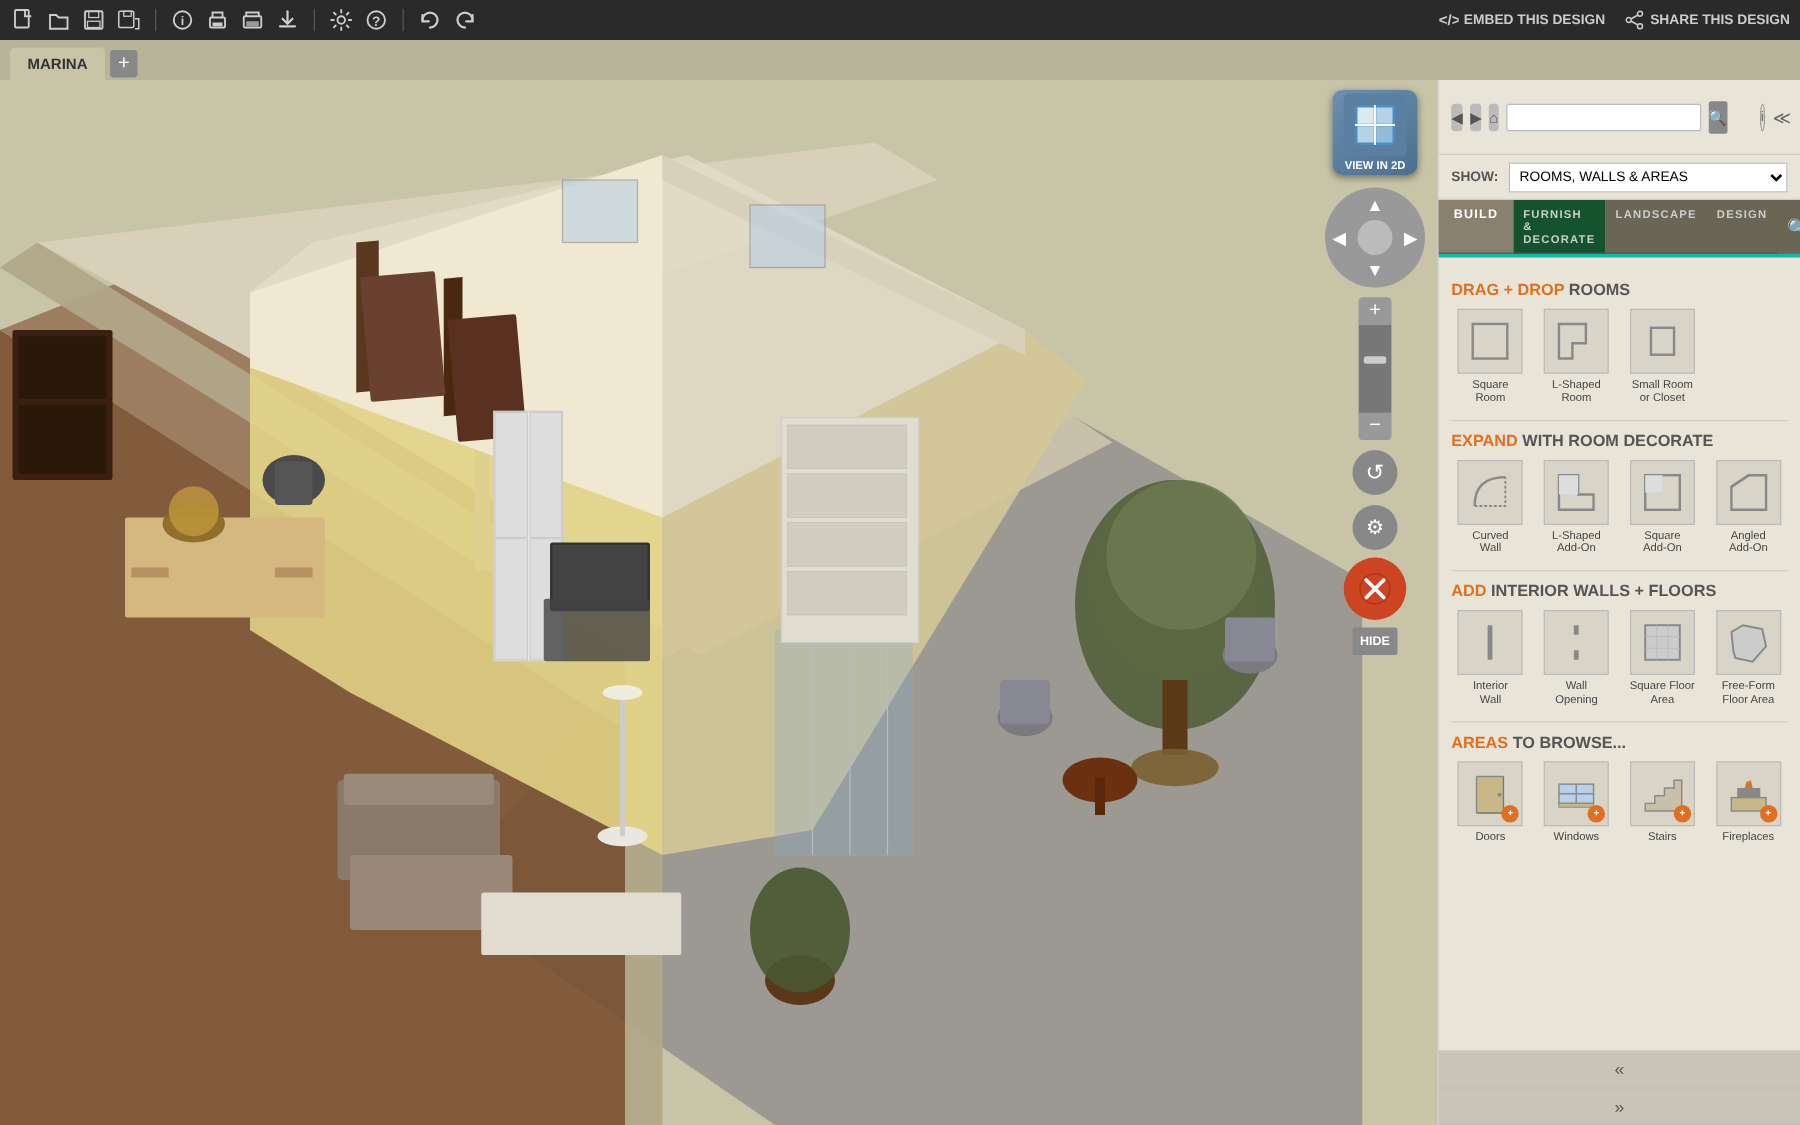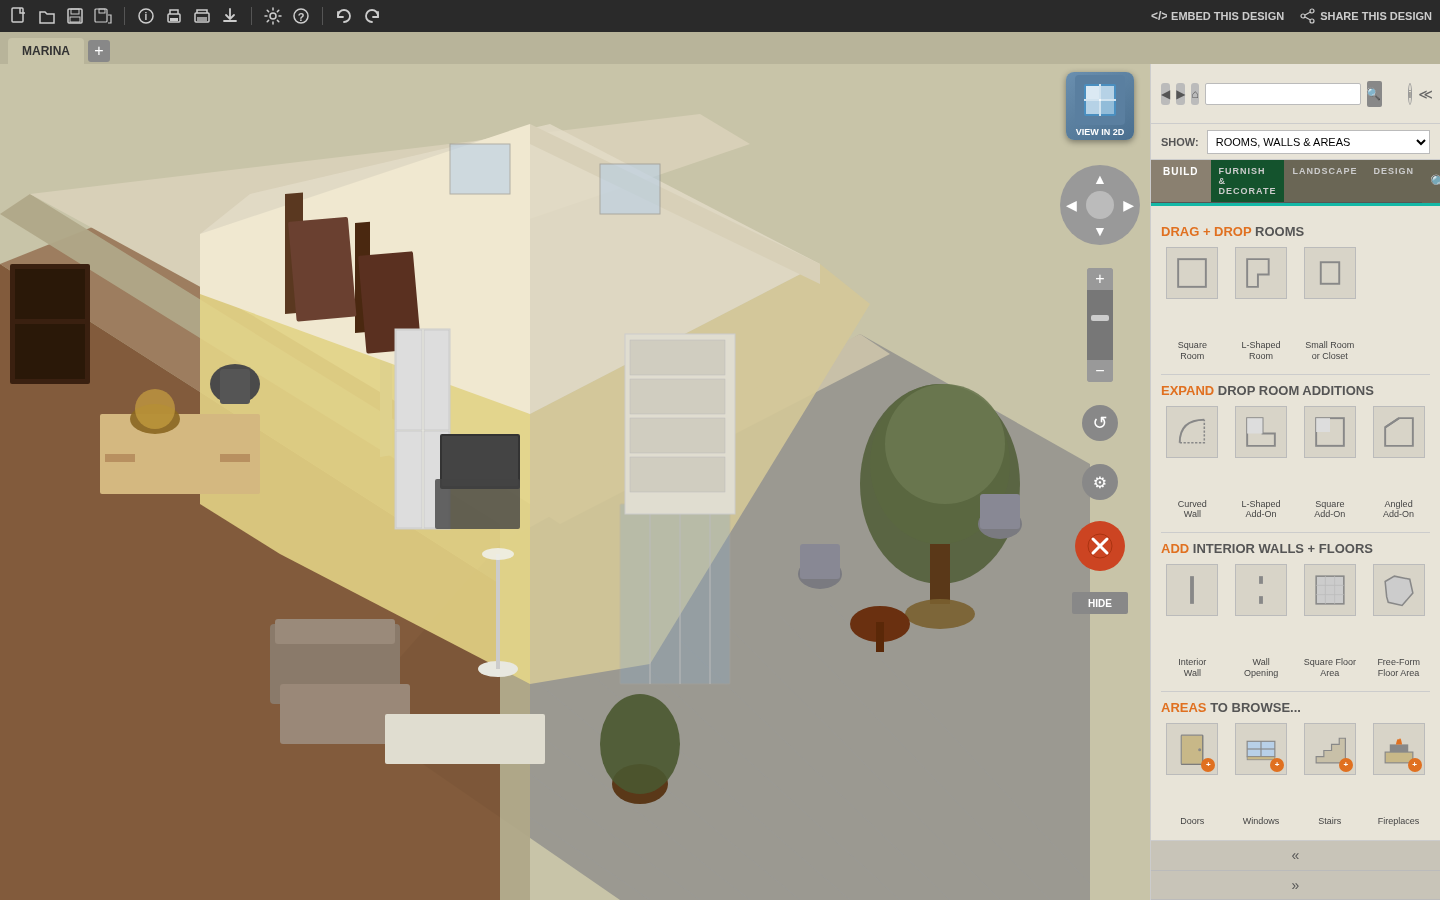--- a/index.html
+++ b/index.html
@@ -194,21 +194,20 @@
     .section-title .highlight { color: #e07020; }
     .section-title .normal { color: #555; }
 
     .items-grid {
       display: grid; grid-template-columns: repeat(4, 1fr);
       gap: 6px; margin-bottom: 12px;
     }
     .item-cell {
       display: flex; flex-direction: column; align-items: center;
       cursor: pointer;
-      gap: 38px;
     }
     .item-icon {
       width: 52px; height: 52px;
       background: #d8d4c8;
       border: 1px solid #bbb;
       display: flex; align-items: center; justify-content: center;
       margin-bottom: 3px;
       position: relative;
     }
     .item-label {
@@ -458,21 +457,21 @@
       <rect x="630" y="393" width="95" height="35" fill="#d0cdc0" stroke="#bbb" stroke-width="0.5"></rect>
 
       <rect x="280" y="620" width="130" height="60" rx="3" fill="#9a8878"></rect>
 
       <rect x="385" y="650" width="160" height="50" rx="2" fill="#e0ddd0"></rect>
 
       <rect x="450" y="80" width="60" height="50" fill="#b8d0e8" opacity="0.6" stroke="#888" stroke-width="1"></rect>
       <rect x="600" y="100" width="60" height="50" fill="#b8d0e8" opacity="0.6" stroke="#888" stroke-width="1"></rect>
     </svg>
 
-    <div id="nav-controls" style="position:absolute; right:10px; top:8px; display:flex; flex-direction:column; align-items:center; gap:19px;">
+    <div id="nav-controls" style="position:absolute; right:10px; top:8px; display:flex; flex-direction:column; align-items:center; gap:4px;">
 
       <div class="view2d-btn">
         <div style="width:50px;height:50px;background:#5a7fa0;border-radius:4px;display:flex;align-items:center;justify-content:center;margin-bottom:2px;">
           <svg width="40" height="40" viewBox="0 0 40 40">
             <rect x="4" y="4" width="32" height="32" fill="#4a8fc0" rx="2"></rect>
             <rect x="6" y="6" width="13" height="13" fill="#fff" opacity="0.8"></rect>
             <rect x="21" y="6" width="13" height="13" fill="#fff" opacity="0.6"></rect>
             <rect x="6" y="21" width="13" height="13" fill="#fff" opacity="0.6"></rect>
             <rect x="21" y="21" width="13" height="13" fill="#fff" opacity="0.4"></rect>
             <line x1="20" y1="4" x2="20" y2="36" stroke="#fff" stroke-width="1.5"></line>
@@ -503,21 +502,21 @@
       <div style="width:36px;height:36px;border-radius:50%;background:#888;display:flex;align-items:center;justify-content:center;color:#fff;font-size:16px;cursor:pointer;margin-top:4px;">⚙</div>
 
       <div style="width:50px;height:50px;border-radius:50%;background:#cc4422;display:flex;align-items:center;justify-content:center;cursor:pointer;margin-top:2px;">
         <svg width="30" height="30" viewBox="0 0 30 30">
           <circle cx="15" cy="15" r="12" fill="#cc4422" stroke="#aa3311" stroke-width="1"></circle>
           <line x1="8" y1="8" x2="22" y2="22" stroke="#fff" stroke-width="3" stroke-linecap="round"></line>
           <line x1="22" y1="8" x2="8" y2="22" stroke="#fff" stroke-width="3" stroke-linecap="round"></line>
         </svg>
       </div>
 
-      <div style="width:56px;height:22px;background:#888;display:flex;align-items:center;justify-content:center;color:#fff;font-size:10px;font-weight:bold;cursor:pointer;border-radius:2px;margin-top:2px;">
+      <div style="width:36px;height:22px;background:#888;display:flex;align-items:center;justify-content:center;color:#fff;font-size:10px;font-weight:bold;cursor:pointer;border-radius:2px;margin-top:2px;">
         <span>HIDE</span>
       </div>
     </div>
   </div>
 
   <div id="right-panel">
 
     <div id="panel-header">
       <div class="panel-nav-btn">◀</div>
       <div class="panel-nav-btn">▶</div>
@@ -584,21 +583,21 @@
               <rect x="14" y="12" width="24" height="28" fill="none" stroke="#888" stroke-width="2.5"></rect>
             </svg>
           </div>
           <div class="item-label">Small Room<br>or Closet</div>
         </div>
       </div>
 
       <div class="section-divider"></div>
 
       <div class="section-title">
-        <span class="highlight">EXPAND</span><span class="normal"> DROP ROOM ADDITIONS</span>
+        <span class="highlight">EXPAND</span><span class="normal"> WITH ROOM DECORATE</span>
       </div>
       <div class="items-grid">
 
         <div class="item-cell">
           <div class="item-icon">
             <svg class="icon-svg" viewBox="0 0 52 52">
               <path d="M10 40 Q10 10 42 10" fill="none" stroke="#888" stroke-width="2.5"></path>
               <path d="M10 40 L42 40 L42 10" fill="none" stroke="#888" stroke-width="2" stroke-dasharray="3,2"></path>
             </svg>
           </div>

